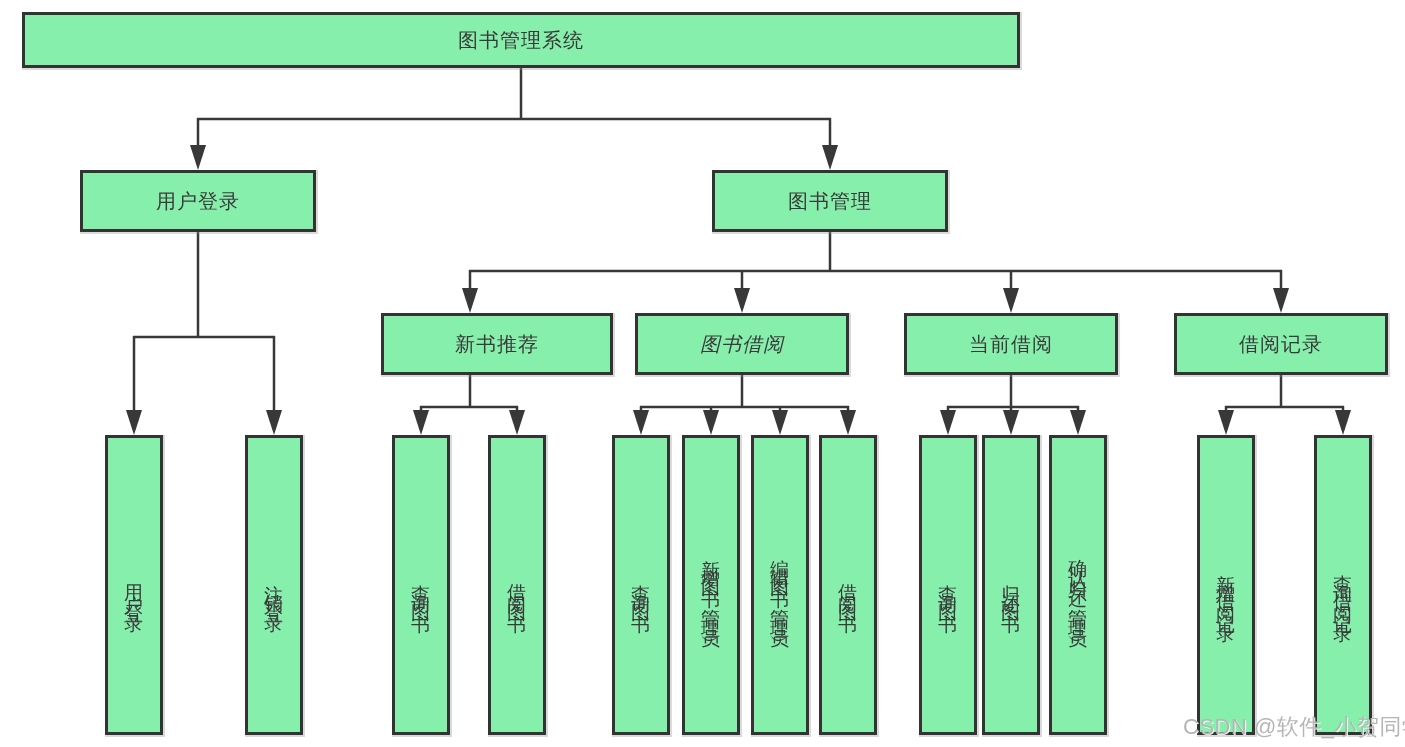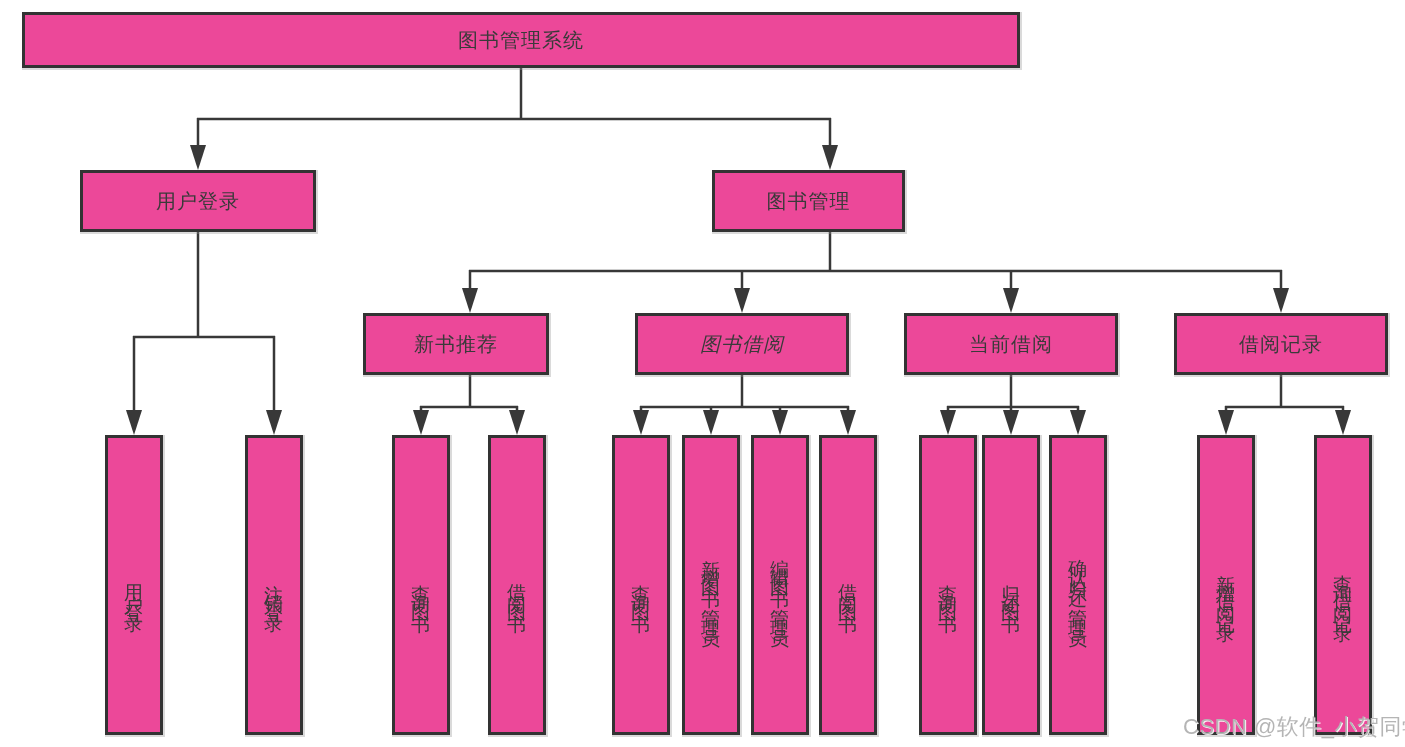--- a/index.html
+++ b/index.html
@@ -17,21 +17,21 @@
   }
   .connectors {
     position: absolute;
     left: 0; top: 0;
     width: 1405px; height: 747px;
     z-index: 1;
   }
   .node {
     position: absolute;
     box-sizing: border-box;
-    background: #ec4899;
+    background: #86efac;
     border: 3px solid #333333;
     box-shadow: 1px 1px 0 1px rgba(150,150,150,0.35);
     color: #3a3a3a;
     display: flex;
     align-items: center;
     justify-content: center;
     text-align: center;
     z-index: 2;
   }
   .h-node {
@@ -129,26 +129,26 @@
       <polygon points="1003,410 1019,410 1011,435"></polygon>
       <polygon points="1070,410 1086,410 1078,435"></polygon>
       <polygon points="1218,410 1234,410 1226,435"></polygon>
       <polygon points="1335,410 1351,410 1343,435"></polygon>
     </g>
   </svg>
 
   <div class="node h-node" style="left:22px; top:12px; width:998px; height:56px;">图书管理系统</div>
 
   <div class="node h-node" style="left:80px; top:170px; width:236px; height:62px;">用户登录</div>
-  <div class="node h-node" style="left:712px; top:170px; width:193px; height:62px;">图书管理</div>
+  <div class="node h-node" style="left:712px; top:170px; width:236px; height:62px;">图书管理</div>
 
   <div class="node v-node" style="left:105px; top:435px; width:58px; height:300px;">用户登录</div>
   <div class="node v-node" style="left:245px; top:435px; width:58px; height:300px;">注销登录</div>
 
-  <div class="node h-node" style="left:363px; top:313px; width:186px; height:62px;">新书推荐</div>
+  <div class="node h-node" style="left:381px; top:313px; width:232px; height:62px;">新书推荐</div>
   <div class="node h-node" style="left:635px; top:313px; width:214px; height:62px;font-style:italic;">图书借阅</div>
   <div class="node h-node" style="left:1174px; top:313px; width:214px; height:62px;">借阅记录</div>
   <div class="node h-node" style="left:904px; top:313px; width:214px; height:62px;">当前借阅</div>
 
   <div class="node v-node" style="left:392px; top:435px; width:58px; height:300px;">查询图书</div>
   <div class="node v-node" style="left:488px; top:435px; width:58px; height:300px;">借阅图书</div>
 
   <div class="node v-node" style="left:612px; top:435px; width:58px; height:300px;">查询图书</div>
   <div class="node v-node" style="left:682px; top:435px; width:58px; height:300px;">新增图书（管理员）</div>
   <div class="node v-node" style="left:751px; top:435px; width:58px; height:300px;">编辑图书（管理员）</div>

